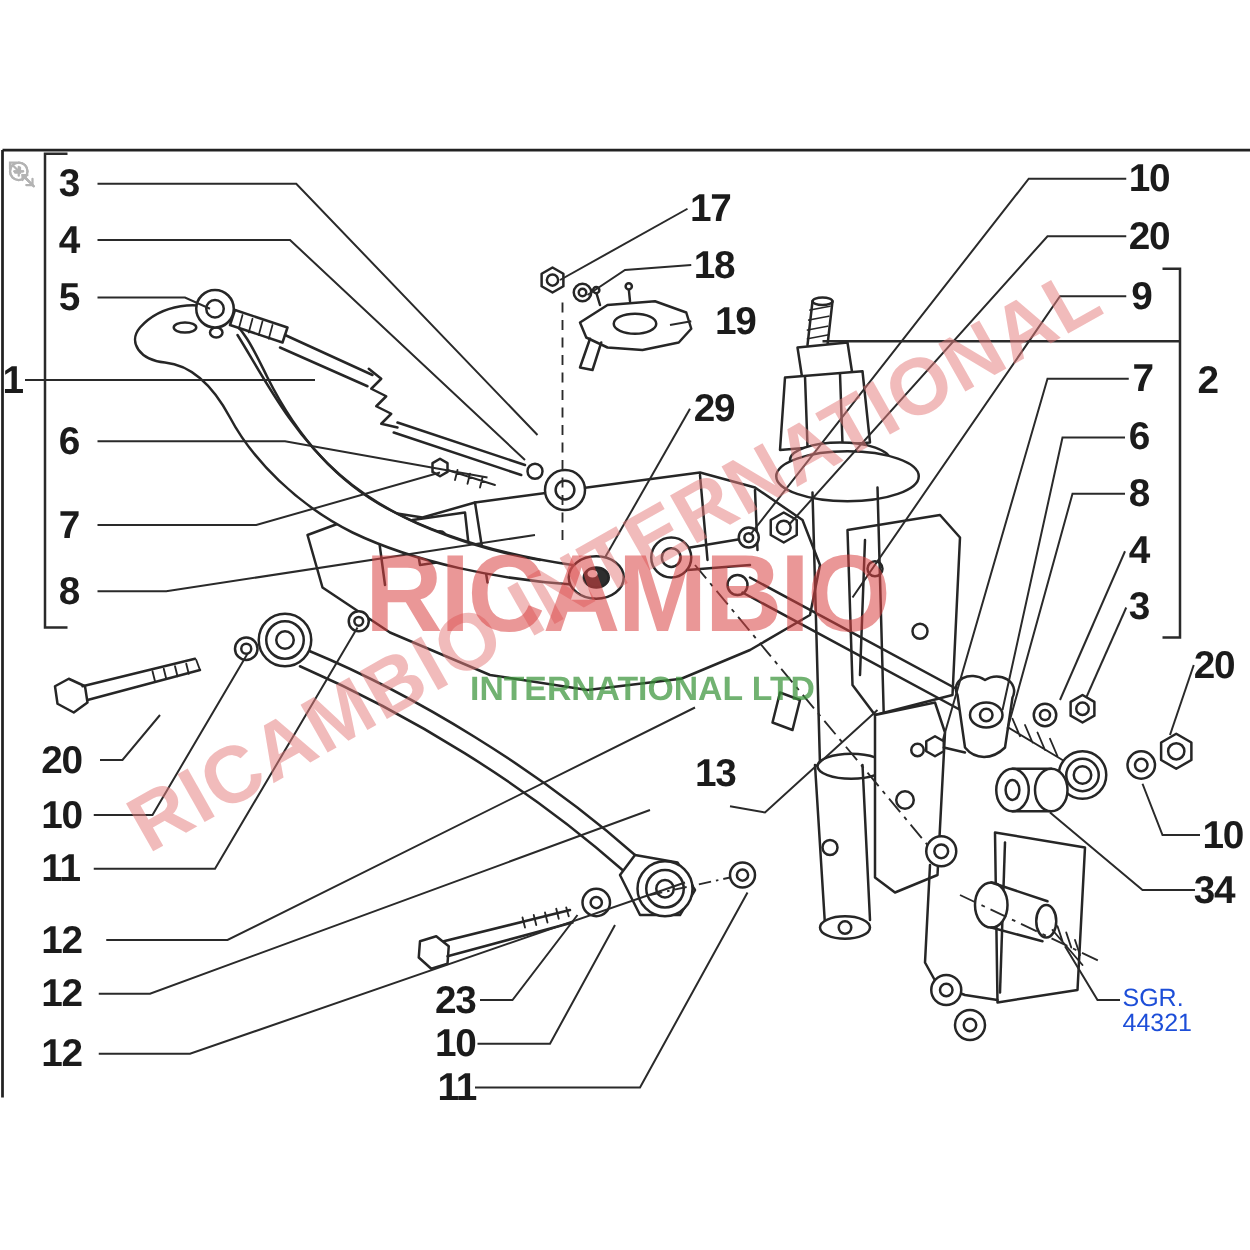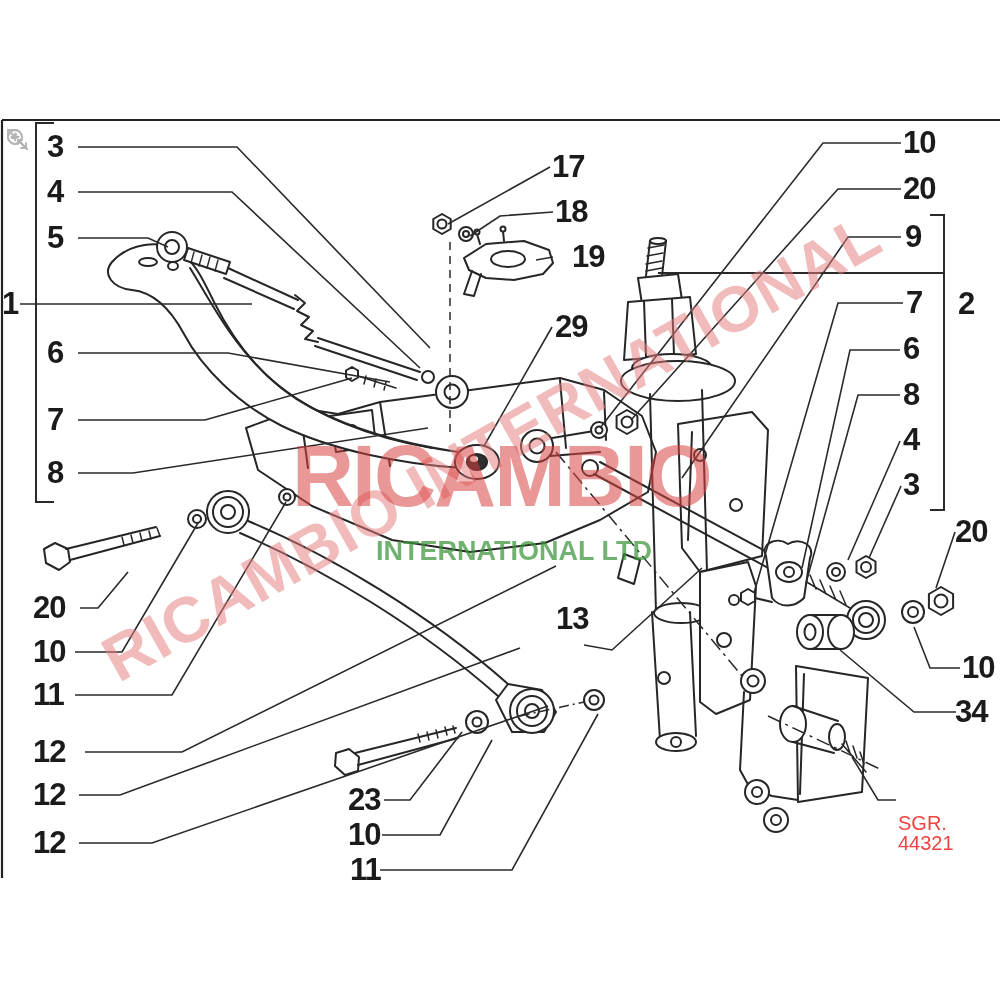--- a/index.html
+++ b/index.html
@@ -1,20 +1,20 @@
 <!DOCTYPE html>
 <html><head>
 <meta charset="utf-8">
 <style>
   html,body{margin:0;padding:0;background:#ffffff;}
   #page{position:relative;width:1000px;height:1000px;background:#ffffff;overflow:hidden;
         font-family:"Liberation Sans",sans-serif;}
   svg{position:absolute;left:0;top:0;}
   .co{position:absolute;font:700 31px/1 "Liberation Sans",sans-serif;color:#1b1b1b;z-index:6;letter-spacing:-1px;}
-  .sgr{position:absolute;left:898px;top:789px;font:400 20px/1 "Liberation Sans",sans-serif;color:#ef4444;z-index:6;margin-top:24px;}
+  .sgr{position:absolute;left:898px;top:789px;font:400 20px/1 "Liberation Sans",sans-serif;color:#1d4ed8;z-index:6;}
   .toolbar{position:absolute;left:4px;top:126px;width:30px;z-index:7;display:flex;flex-direction:column;gap:4px;}
   .tbtn{width:26px;height:26px;background:transparent;border:none;padding:0;cursor:pointer;}
   
   .wm-diag{position:absolute;left:108px;top:632px;z-index:4;white-space:nowrap;
            font:800 64px/1 "Liberation Sans",sans-serif;letter-spacing:1px;
            color:rgba(228,125,125,0.52);transform:rotate(-29.5deg);transform-origin:0 50%;pointer-events:none;}
   .wm-logo{position:absolute;left:0;top:0;z-index:5;pointer-events:none;}
   .wm-title{position:absolute;left:292px;top:432px;font:800 86px/1 "Liberation Sans",sans-serif;
             letter-spacing:-2px;color:rgba(216,66,66,0.55);transform:scaleY(1.02);}
   .wm-sub{position:absolute;left:296px;top:512px;width:436px;display:flex;align-items:center;gap:9px;flex-direction:column;}

